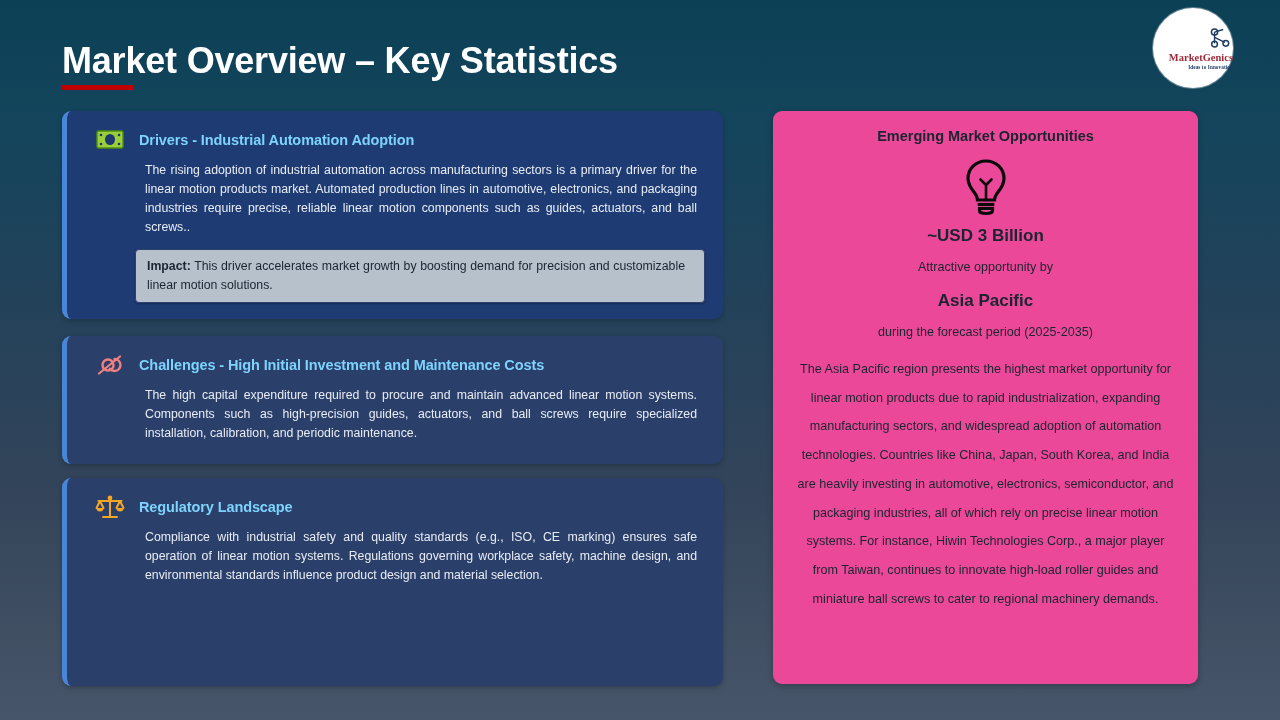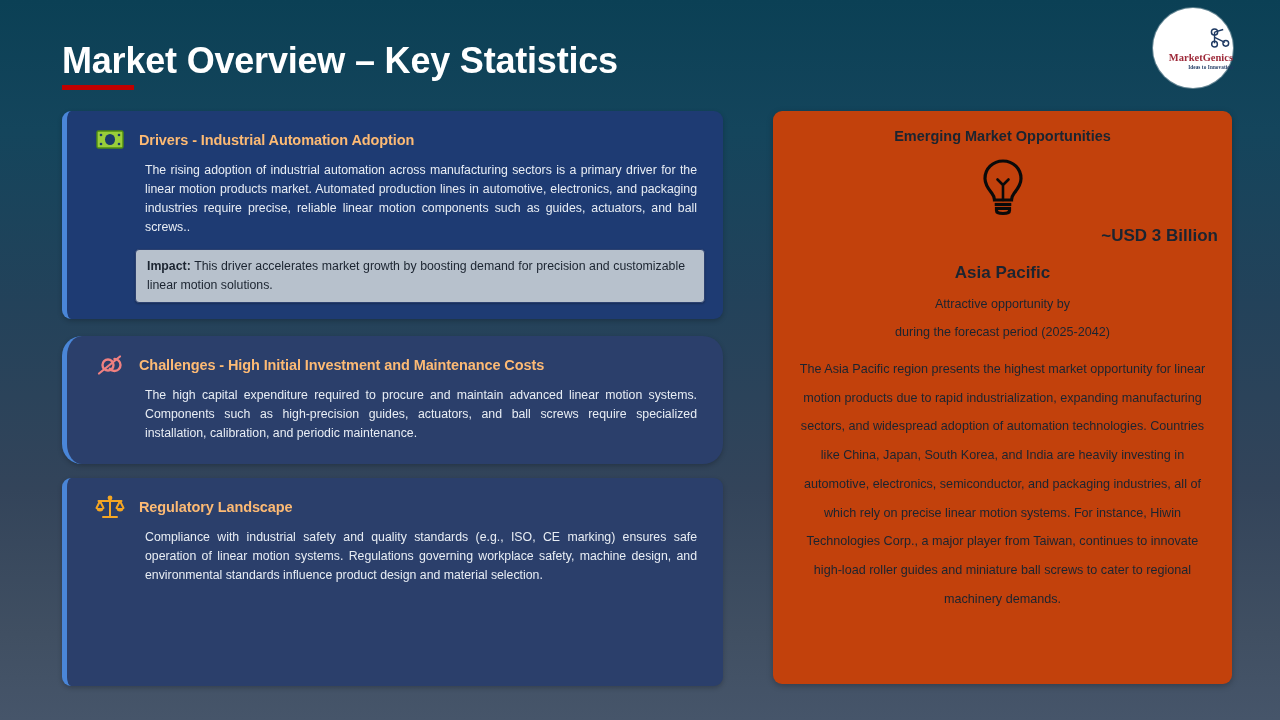--- a/index.html
+++ b/index.html
@@ -45,31 +45,31 @@
 
   
   .card {
     position:absolute; left:62px; width:661px;
     border-radius:9px;
     border-left:5px solid #4a86d8;
     box-shadow:0 2px 5px rgba(0,0,0,0.22);
     overflow:hidden;
   }
   #card-drivers     { top:111px; height:208px; background:#1e3b73; }
-  #card-challenges  { top:336px; height:128px; background:#2b3f6b;border-radius:20px; }
+  #card-challenges  { top:336px; height:128px; background:#2b3f6b; }
   #card-regulatory  { top:478px; height:208px; background:#2b3f6b; }
 
   .card-head { display:flex; align-items:center; padding:14px 0 0 26px; }
   .card-icon {
     width:34px; height:30px; flex:0 0 34px;
     display:flex; align-items:center; justify-content:center;
     margin-right:12px;
   }
   .card-title {
-    font-size:14.5px; font-weight:bold; color:#fdba74;
+    font-size:14.5px; font-weight:bold; color:#7dd3fc;
     letter-spacing:-0.1px; white-space:nowrap;
   }
   .card-body {
     color:#e8edf4; font-size:12.3px; line-height:1.55;
     text-align:justify; padding:6px 26px 0 78px;
   }
   .impact-box {
     margin:12px 18px 0 68px;
     background:#b7c1cc;
     border:1.2px solid #2c4170;
@@ -77,31 +77,31 @@
     padding:7px 19px 8px 11px;
     color:#1b2430; font-size:12.3px; line-height:1.5;
     text-align:justify;
     box-shadow:0 1px 2px rgba(0,0,0,0.25);
   }
   .impact-box b { font-weight:bold; }
 
   
   #opportunity-panel {
     position:absolute; left:773px; top:111px;
-    width:459px; height:573px;
-    background:#c2410c;
+    width:425px; height:573px;
+    background:#ec4899;
     border-radius:9px;
     box-shadow:0 2px 6px rgba(0,0,0,0.25);
     padding:12px 14px 0 14px;
     text-align:center;
     color:#1b2430;
   }
   #opp-title { font-size:14.5px; font-weight:bold; margin-top:5px; }
   #opp-bulb { margin:14px auto 10px auto; width:54px; height:58px; display:block; }
-  #opp-value { font-size:17px; font-weight:bold; margin-top:2px;text-align:right; }
+  #opp-value { font-size:17px; font-weight:bold; margin-top:2px; }
   #opp-sub1 { font-size:12.6px; margin-top:14px; }
   #opp-region { font-size:17px; font-weight:bold; margin-top:17px; }
   #opp-sub2 { font-size:12.6px; margin-top:14px; }
   #opp-desc {
     font-size:12.6px; line-height:2.28; margin-top:16px;
     padding:0 6px; text-align:center;
   }
 </style>
 </head>
 <body>
@@ -182,17 +182,17 @@
 
 <div id="opportunity-panel">
   <div id="opp-title">Emerging Market Opportunities</div>
   <svg id="opp-bulb" viewBox="0 0 54 58">
     <path d="M27 3 C16.5 3 9 11 9 20.5 C9 27 12.5 31 16 35.5 C18 38 18.5 40 18.5 42 L35.5 42 C35.5 40 36 38 38 35.5 C41.5 31 45 27 45 20.5 C45 11 37.5 3 27 3 Z" fill="none" stroke="#0a0a0a" stroke-width="3.2"></path>
     <line x1="18.7" y1="46.5" x2="35.3" y2="46.5" stroke="#0a0a0a" stroke-width="3.2"></line>
     <path d="M20.5 50.5 L20.5 52.5 C20.5 54.5 23 55.5 27 55.5 C31 55.5 33.5 54.5 33.5 52.5 L33.5 50.5 Z" fill="none" stroke="#0a0a0a" stroke-width="3.2"></path>
     <path d="M27 42 L27 27 M27 27 L21.5 21.5 M27 27 L32.5 21.5" fill="none" stroke="#0a0a0a" stroke-width="2.6" stroke-linecap="round"></path>
   </svg>
   <div id="opp-value">~USD 3 Billion</div>
+  <div id="opp-sub1">Attractive opportunity by</div>
   <div id="opp-region">Asia Pacific</div>
-  <div id="opp-sub1">Attractive opportunity by</div>
-  <div id="opp-sub2">during the forecast period (2025-2042)</div>
+  <div id="opp-sub2">during the forecast period (2025-2035)</div>
   <div id="opp-desc">The Asia Pacific region presents the highest market opportunity for linear motion products due to rapid industrialization, expanding manufacturing sectors, and widespread adoption of automation technologies. Countries like China, Japan, South Korea, and India are heavily investing in automotive, electronics, semiconductor, and packaging industries, all of which rely on precise linear motion systems. For instance, Hiwin Technologies Corp., a major player from Taiwan, continues to innovate high-load roller guides and miniature ball screws to cater to regional machinery demands.</div>
 </div>
 
 </body></html>

